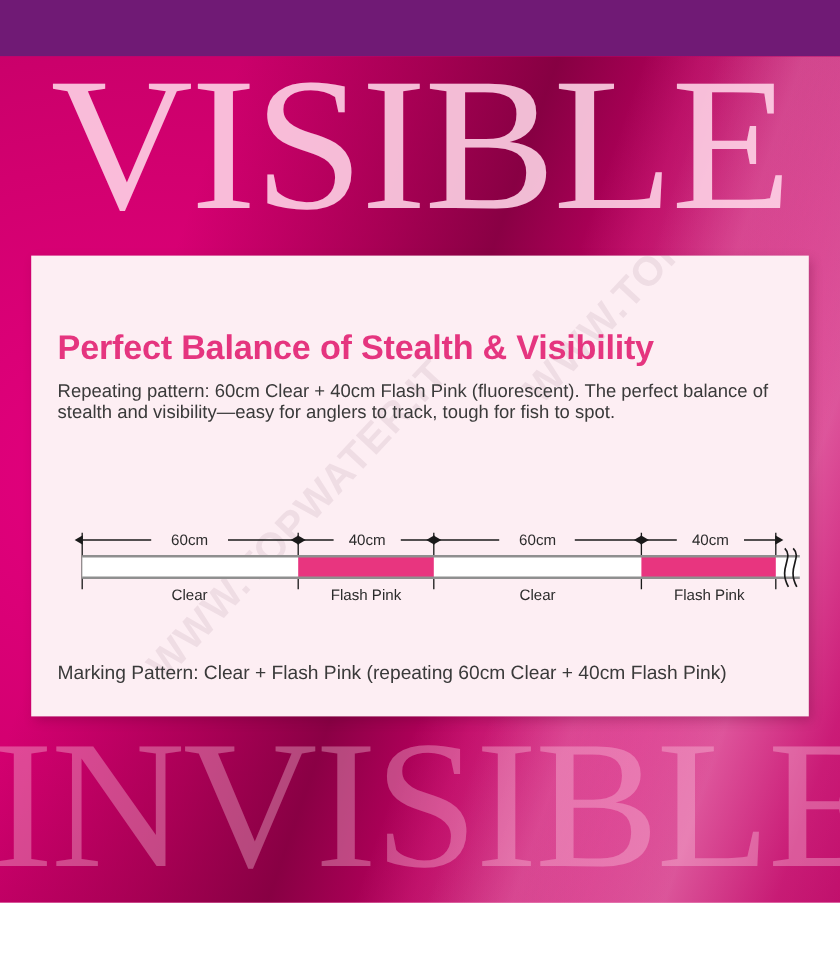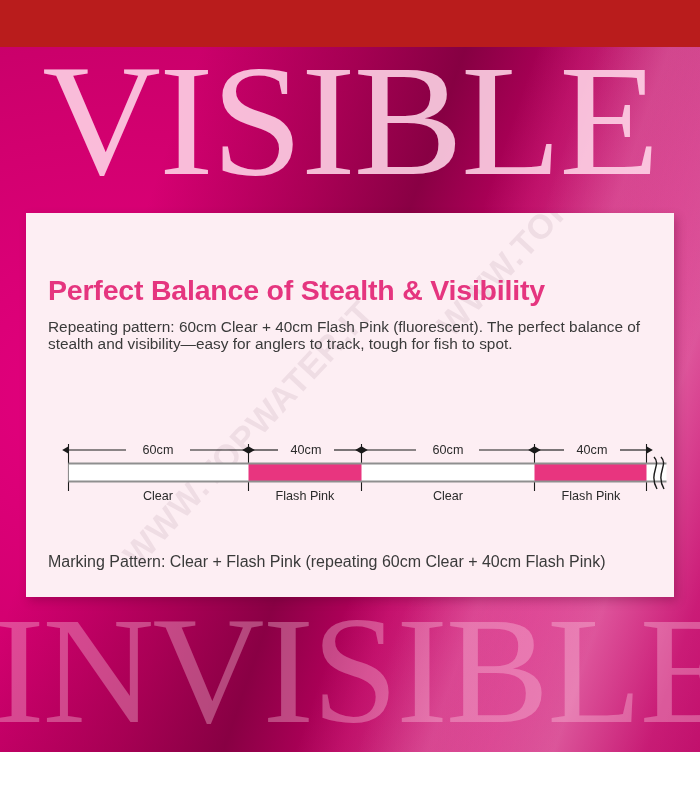--- a/index.html
+++ b/index.html
@@ -12,21 +12,21 @@
     height: 800px;
     overflow: hidden;
     font-family: "Liberation Sans", sans-serif;
   }
 
   
   #stage {
     position: relative;
     width: 700px;
     height: 676px;
-    background: #b91c1c;
+    background: #701a75;
   }
 
   
   #bg-banner {
     position: absolute;
     left: 0;
     top: 47px;
     width: 700px;
     height: 705px;
     overflow: hidden;

